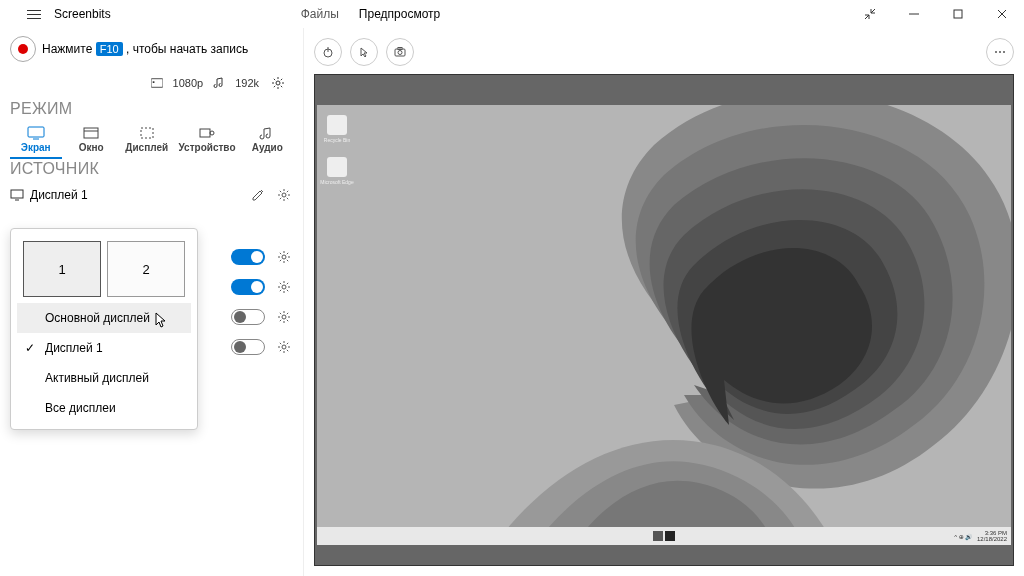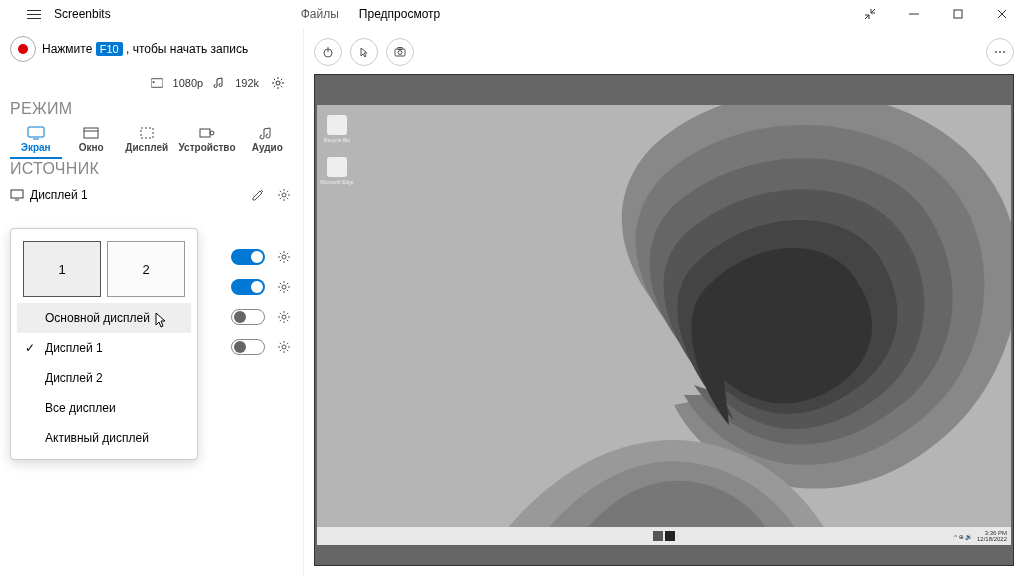--- a/index.html
+++ b/index.html
@@ -275,23 +275,22 @@
         <div class="mon selected">1</div>
         <div class="mon">2</div>
       </div>
       <div class="dd-item hover">
         <span>Основной дисплей</span>
         <svg class="cursor" viewBox="0 0 12 16">
             <path d="M1 1 L1 13 L4 10 L6 15 L8 14 L6 9 L10 9 Z" fill="#fff" stroke="#000"></path>
           </svg>
       </div>
       <div class="dd-item check">Дисплей 1</div>
-      <div class="dd-item">Дисплей 2</div>
+      <div class="dd-item">Активный дисплей</div>
       <div class="dd-item">Все дисплеи</div>
-      <div class="dd-item">Активный дисплей</div>
     </div>
   </div>
 
   <div class="content">
     <div class="tool-row">
       <div class="circ-btn">
         <svg class="ico14" viewBox="0 0 14 14">
             <circle cx="7" cy="8" r="4" stroke="#555" fill="none"></circle>
             <line x1="7" y1="2" x2="7" y2="7" stroke="#555"></line>
           </svg>

